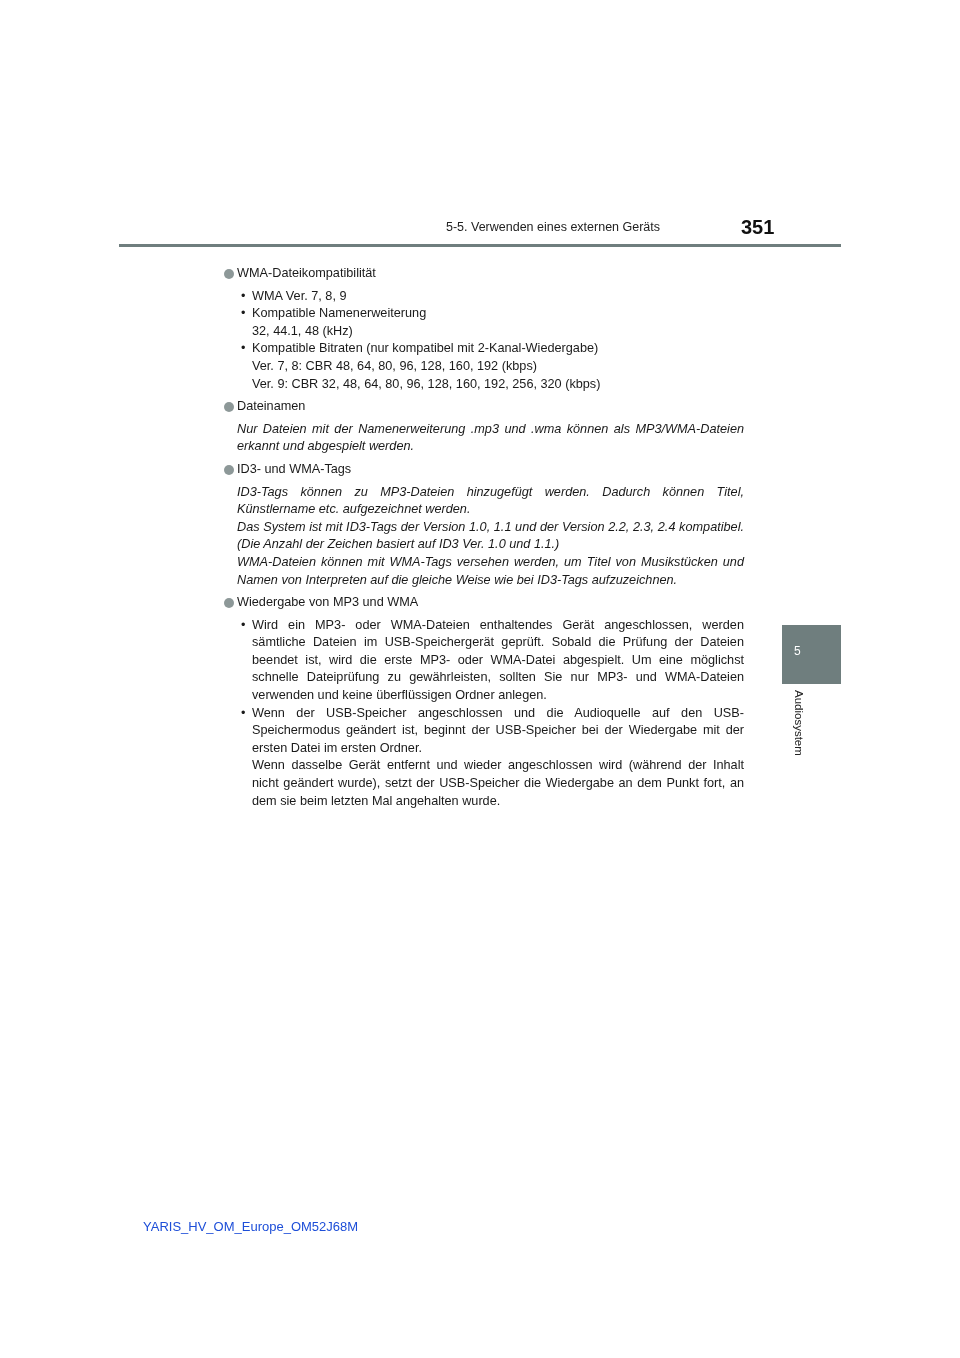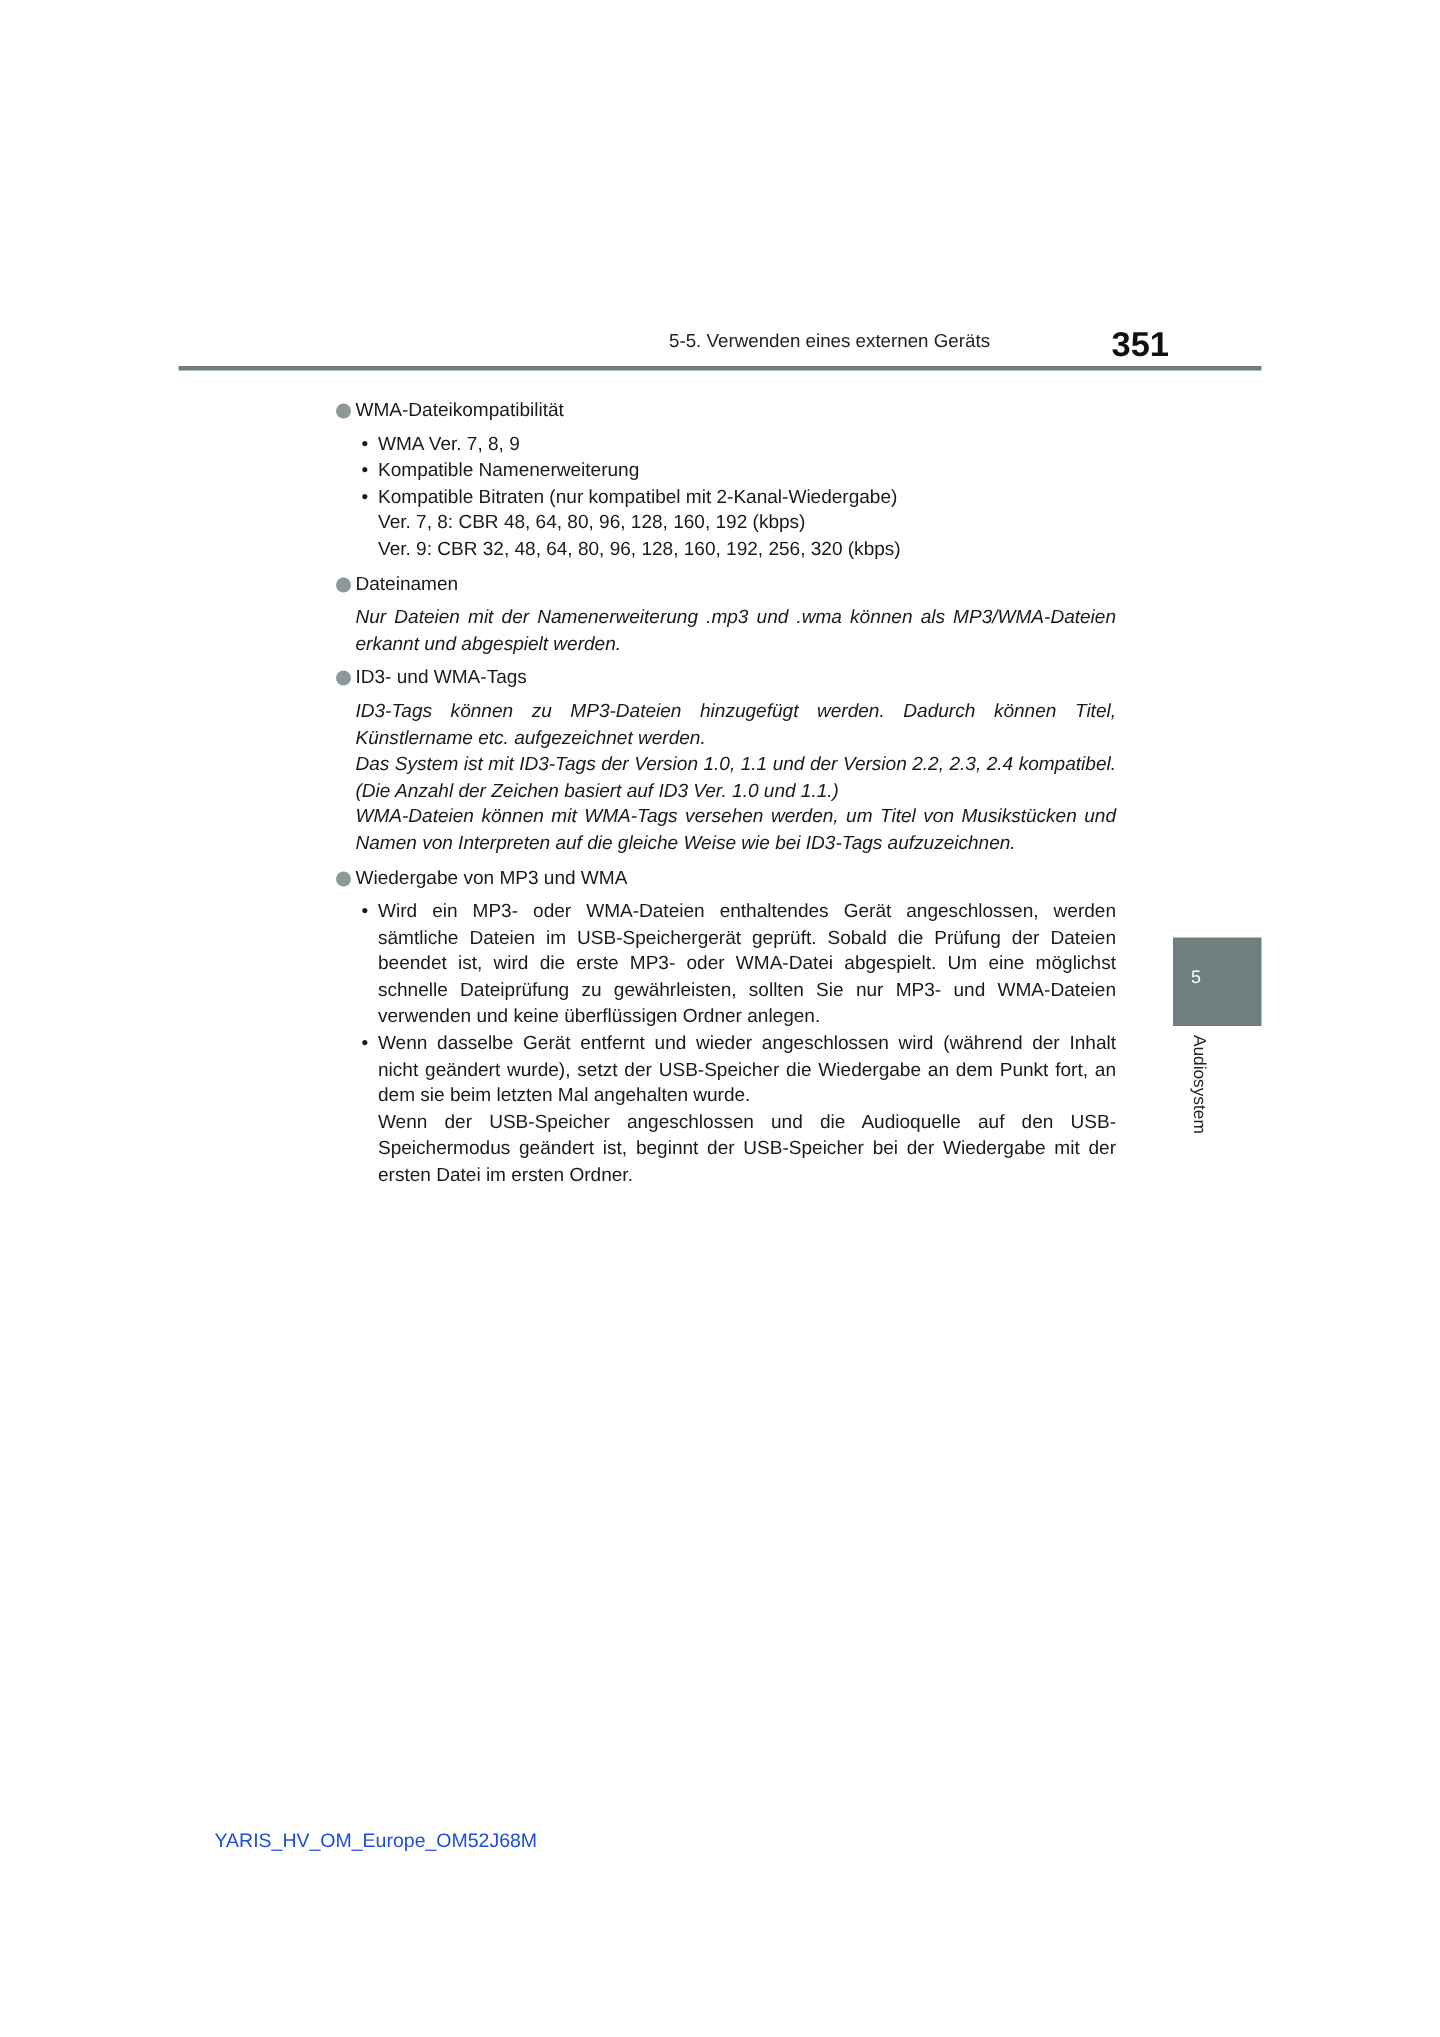--- a/index.html
+++ b/index.html
@@ -1,19 +1,19 @@
 <!DOCTYPE html>
 <html><head>
 <meta charset="utf-8">
 <style>
   html, body { margin: 0; padding: 0; background: #ffffff; }
   body { width: 960px; height: 1358px; position: relative; overflow: hidden;
          font-family: "Liberation Sans", sans-serif; color: #1a1a1a; }
   .header-section { position: absolute; left: 446px; top: 220px; font-size: 12.5px; color: #222; }
-  .page-number { position: absolute; left: 741px; top: 216px; font-size: 23px; font-weight: bold; color: #111; }
+  .page-number { position: absolute; left: 741px; top: 216px; font-size: 20px; font-weight: bold; color: #111; }
   .header-rule { position: absolute; left: 119px; top: 244px; width: 722px; height: 3px; background: #6f7e7e; }
   .chapter-tab { position: absolute; left: 782px; top: 625px; width: 59px; height: 59px; background: #6f7e7e; }
   .chapter-tab-num { position: absolute; left: 12px; top: 19px; color: #fff; font-size: 12px; }
   .chapter-label { position: absolute; left: 787px; top: 690px; width: 18px; height: 80px;
                    writing-mode: vertical-rl; font-size: 11.5px; color: #222; }
   .content { position: absolute; left: 224px; top: 253px; width: 520px; font-size: 12.7px; line-height: 17.6px; margin-top: 12px; }
   .section { margin-bottom: 3px; }
   .section-title { position: relative; padding-left: 13px; margin-bottom: 5px; }
   .dot { position: absolute; left: 0; top: 4px; width: 10px; height: 10px; border-radius: 50%; background: #8d9898; }
   .para { padding-left: 13px; text-align: justify; margin-bottom: 5px; font-style: italic; }
@@ -44,20 +44,21 @@
       <span>WMA-Dateikompatibilität</span>
     </div>
     <div class="items">
       <div class="item">
         <span class="bullet">•</span>
         <span class="line">WMA Ver. 7, 8, 9</span>
       </div>
       <div class="item">
         <span class="bullet">•</span>
         <span class="line">Kompatible Namenerweiterung</span>
+        <span class="line">32, 44.1, 48 (kHz)</span>
       </div>
       <div class="item">
         <span class="bullet">•</span>
         <span class="line">Kompatible Bitraten (nur kompatibel mit 2-Kanal-Wiedergabe)</span>
         <span class="line">Ver. 7, 8: CBR 48, 64, 80, 96, 128, 160, 192 (kbps)</span>
         <span class="line">Ver. 9: CBR 32, 48, 64, 80, 96, 128, 160, 192, 256, 320 (kbps)</span>
       </div>
     </div>
   </div>
 
@@ -86,22 +87,22 @@
       <span class="dot"></span>
       <span>Wiedergabe von MP3 und WMA</span>
     </div>
     <div class="items">
       <div class="item">
         <span class="bullet">•</span>
         <span class="line">Wird ein MP3- oder WMA-Dateien enthaltendes Gerät angeschlossen, werden sämtliche Dateien im USB-Speichergerät geprüft. Sobald die Prüfung der Dateien beendet ist, wird die erste MP3- oder WMA-Datei abgespielt. Um eine möglichst schnelle Dateiprüfung zu gewährleisten, sollten Sie nur MP3- und WMA-Dateien verwenden und keine überflüssigen Ordner anlegen.</span>
       </div>
       <div class="item">
         <span class="bullet">•</span>
+        <span class="line">Wenn der USB-Speicher angeschlossen und die Audioquelle auf den USB-Speichermodus geändert ist, beginnt der USB-Speicher bei der Wiedergabe mit der ersten Datei im ersten Ordner.</span>
         <span class="line">Wenn dasselbe Gerät entfernt und wieder angeschlossen wird (während der Inhalt nicht geändert wurde), setzt der USB-Speicher die Wiedergabe an dem Punkt fort, an dem sie beim letzten Mal angehalten wurde.</span>
-        <span class="line">Wenn der USB-Speicher angeschlossen und die Audioquelle auf den USB-Speichermodus geändert ist, beginnt der USB-Speicher bei der Wiedergabe mit der ersten Datei im ersten Ordner.</span>
       </div>
     </div>
   </div>
 
 </div>
 
 <div class="footer">YARIS_HV_OM_Europe_OM52J68M</div>
 <div class="watermark">carmanualsonline.info</div>
 
 </body></html>

